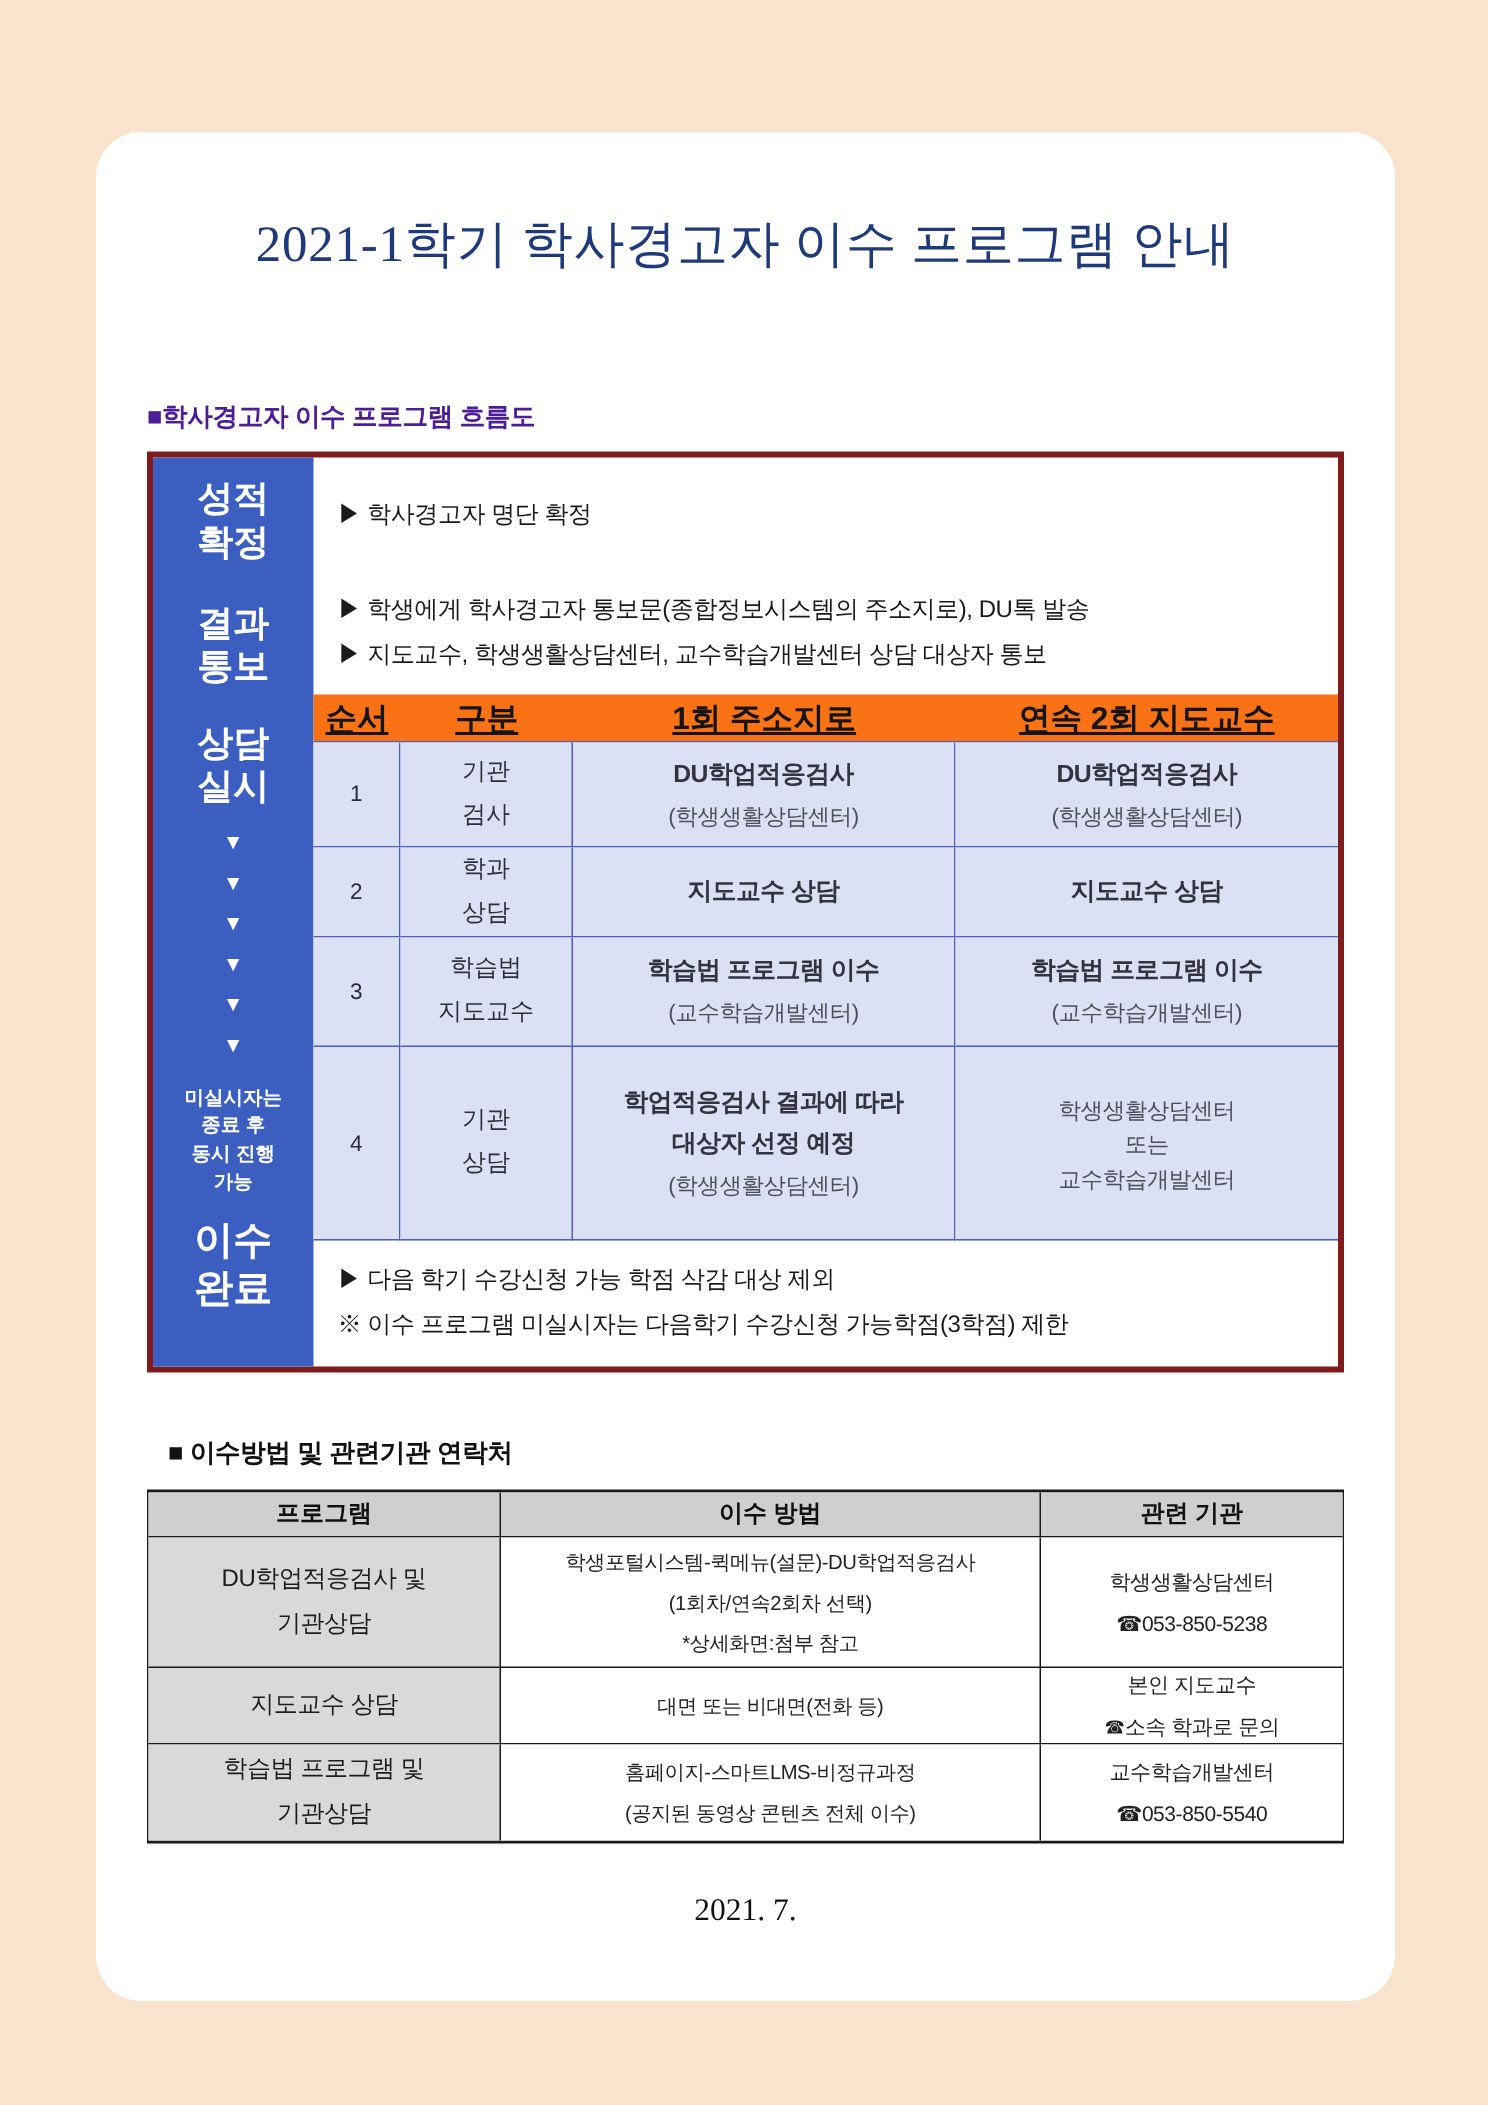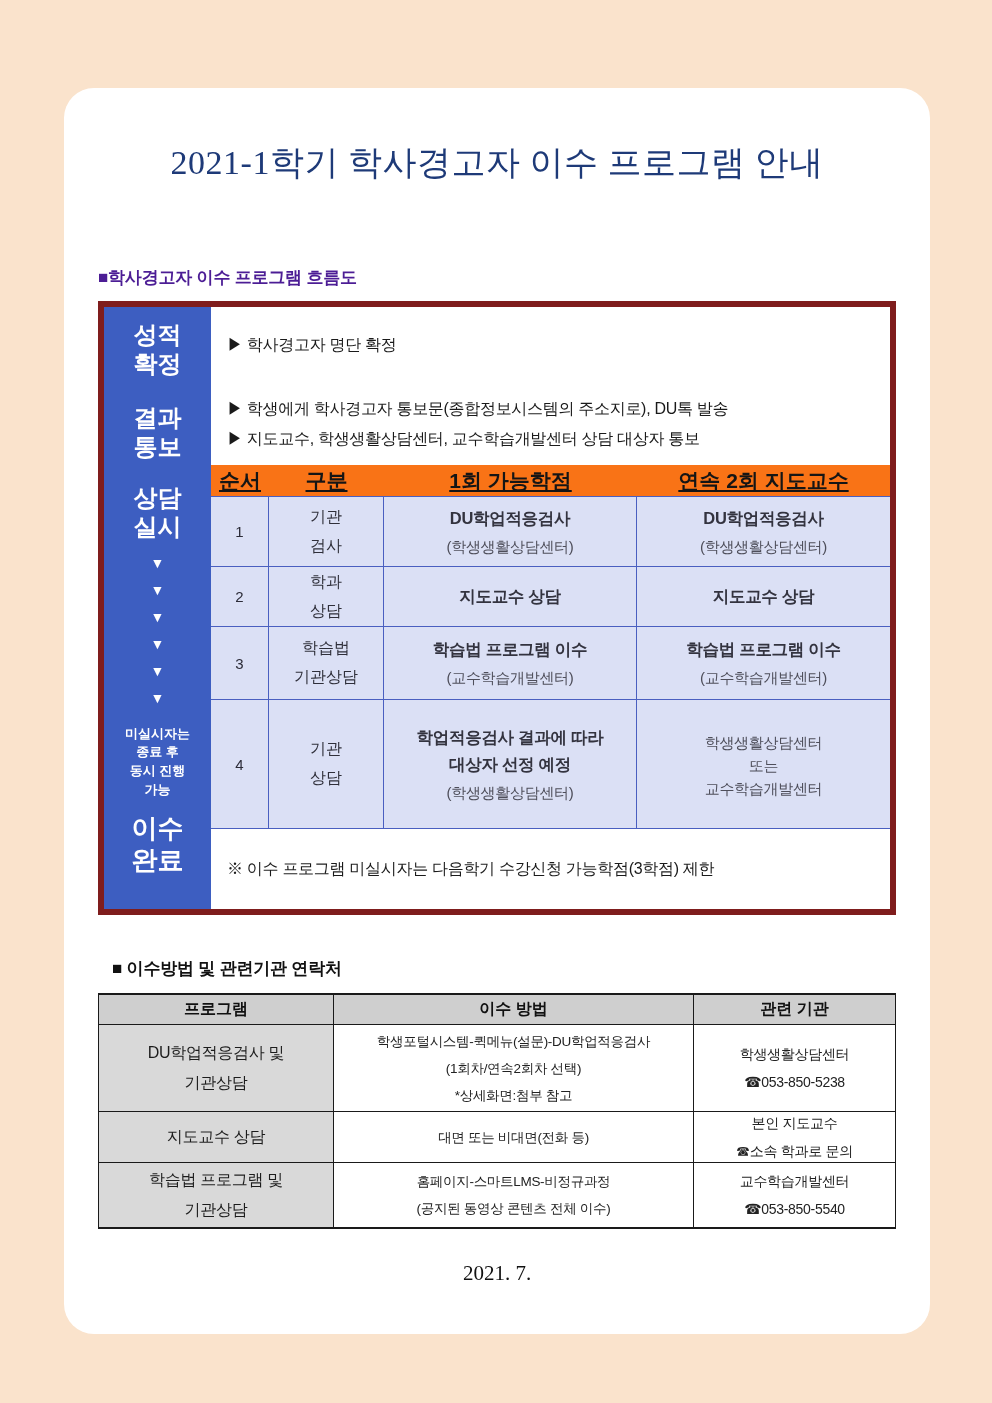--- a/index.html
+++ b/index.html
@@ -30,21 +30,21 @@
     margin-top: 80px;
     font-size: 17px;
     font-weight: 700;
     color: #4c1d95;
     letter-spacing: -0.2px;
   }
   
   .flowchart {
     margin-top: 12px;
     height: 614px;
-    border: 6px solid #7f1d1d;
+    border: 4px solid #7f1d1d;
     display: flex;
     background: #ffffff;
   }
   .sidebar {
     width: 107px;
     flex-shrink: 0;
     background: #3d5ec1;
     color: #ffffff;
     display: flex;
     flex-direction: column;
@@ -213,21 +213,21 @@
       </div>
 
       <div class="fc-sec fc-sec2">
         <div class="bullet-line">▶  학생에게 학사경고자 통보문(종합정보시스템의 주소지로), DU톡 발송</div>
         <div class="bullet-line">▶  지도교수, 학생생활상담센터, 교수학습개발센터 상담 대상자 통보</div>
       </div>
 
       <div class="ftable-header">
         <div>순서</div>
         <div>구분</div>
-        <div>1회 가능학점</div>
+        <div>1회 주소지로</div>
         <div>연속 2회 지도교수</div>
       </div>
 
       <div class="ftable-body">
 
         <div class="fcell">
             <div class="cell-no">1</div>
           </div>
         <div class="fcell">
             <div class="cell-cat">기관
@@ -256,21 +256,21 @@
         <div class="fcell">
           <div class="cell-main">지도교수 상담</div>
 
         </div>
 
         <div class="fcell">
             <div class="cell-no">3</div>
           </div>
         <div class="fcell">
             <div class="cell-cat">학습법
-기관상담</div>
+지도교수</div>
           </div>
         <div class="fcell">
           <div class="cell-main">학습법 프로그램 이수</div>
           <div class="cell-sub">(교수학습개발센터)</div>
         </div>
         <div class="fcell">
           <div class="cell-main">학습법 프로그램 이수</div>
           <div class="cell-sub">(교수학습개발센터)</div>
         </div>
 
@@ -288,20 +288,21 @@
         </div>
         <div class="fcell">
 
           <div class="cell-sub">학생생활상담센터
 또는
 교수학습개발센터</div>
         </div>
       </div>
 
       <div class="fc-sec fc-sec3">
+        <div class="bullet-line">▶  다음 학기 수강신청 가능 학점 삭감 대상 제외</div>
         <div class="bullet-line">※  이수 프로그램 미실시자는 다음학기 수강신청 가능학점(3학점) 제한</div>
       </div>
 
     </div>
   </div>
 
   <div class="contact-heading">■  이수방법 및 관련기관 연락처</div>
 
   <div class="contact-table">
     <div class="ccell chead">프로그램</div>

